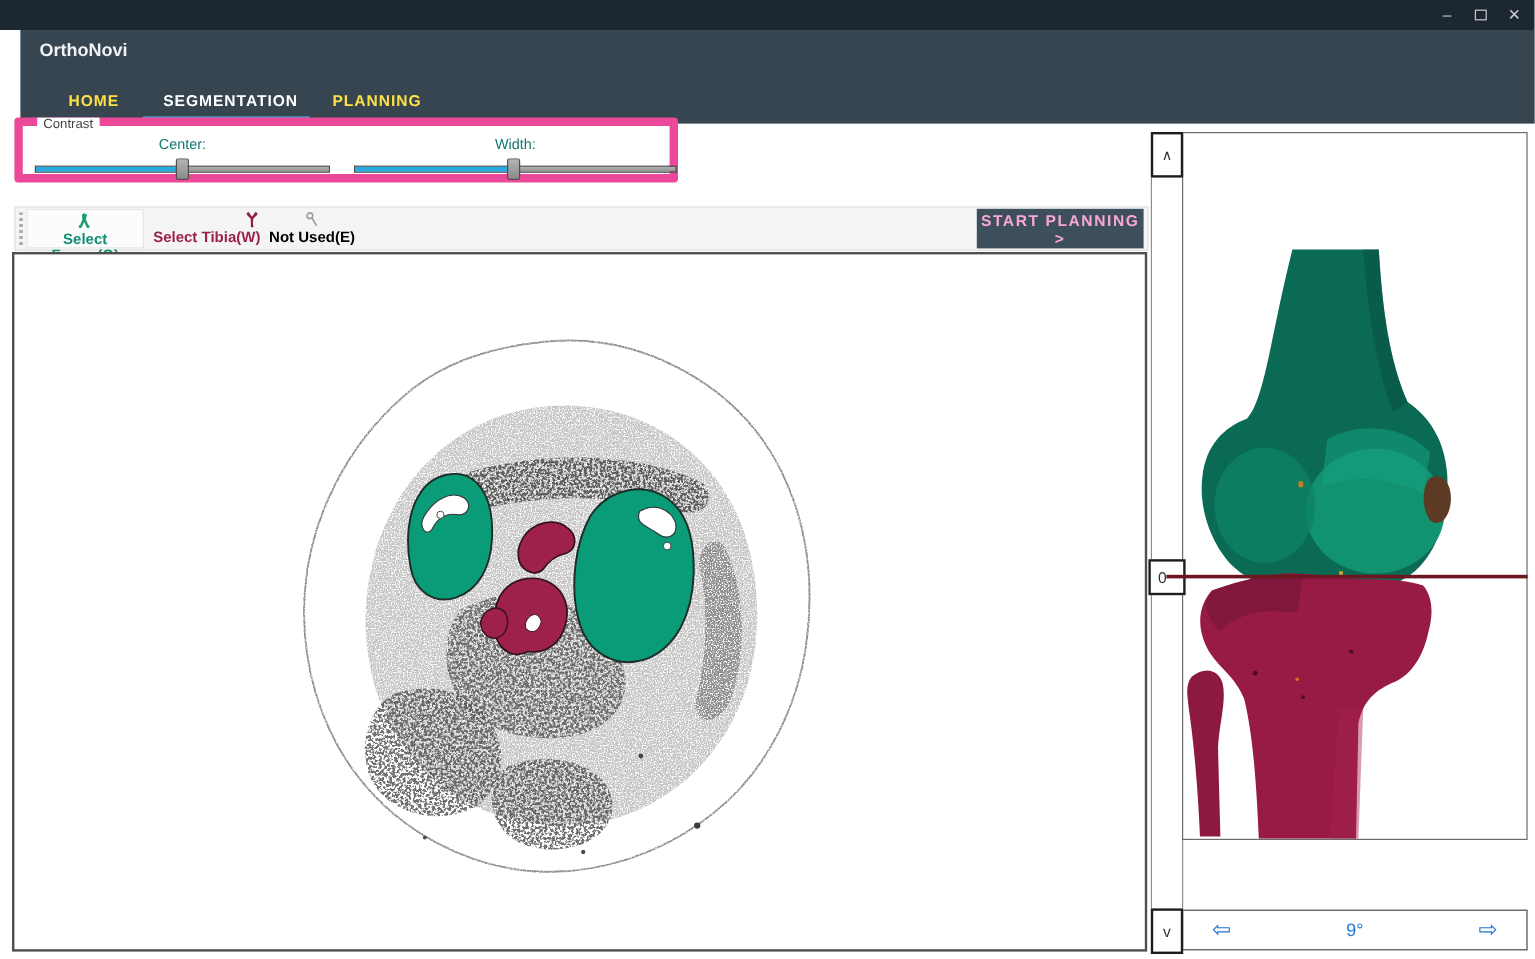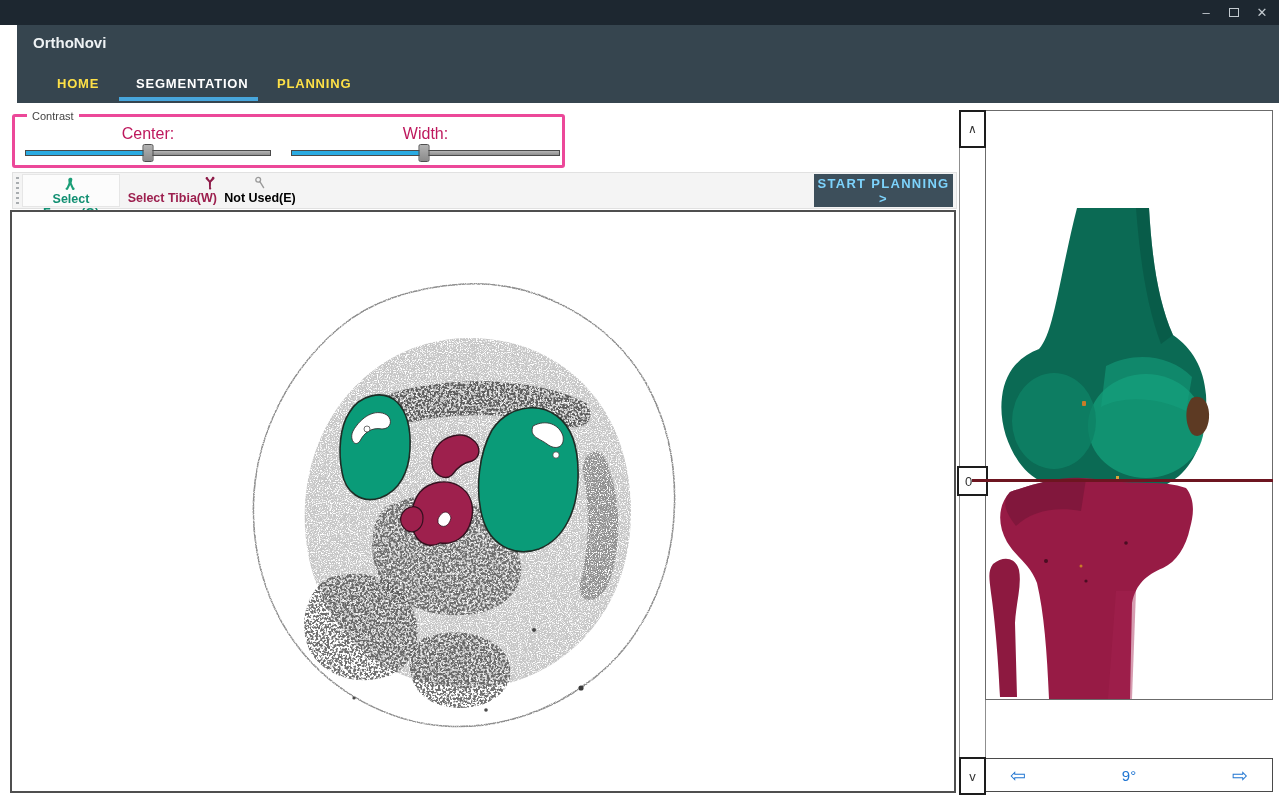--- a/index.html
+++ b/index.html
@@ -13,43 +13,43 @@
   .max-glyph { display:inline-block; width:10px; height:9px; border:1.5px solid #c3cacf; margin-top:3px; }
 
   
   .header { position:absolute; left:0; top:25px; width:1279px; height:78px; background:#36454f;margin-left:17px; }
   .brand { position:absolute; left:16px; top:9px; color:#eef2f4; font-size:15px; font-weight:bold; }
   .tab { position:absolute; top:51px; font-size:13px; font-weight:600; letter-spacing:0.8px; color:#fde047; cursor:pointer; }
   .tab.active { color:#ffffff; }
   .tab-underline { position:absolute; left:102px; top:72px; width:139px; height:4px; background:#47a6dc; }
 
   
-  .contrast-group { position:absolute; left:12px; top:114px; width:553px; height:54px; border:3px solid #ec4899; border-radius:3px; background:#fff; }
+  .contrast-group { position:absolute; left:12px; top:98px; width:553px; height:54px; border:7px solid #ec4899; border-radius:3px; background:#fff; }
   .contrast-legend { position:absolute; left:12px; top:-7px; background:#fff; padding:0 5px; font-size:11px; color:#444; }
-  .slider-label { position:absolute; top:8px; font-size:16px; color:#be185d; text-align:center; }
+  .slider-label { position:absolute; top:8px; font-size:12px; color:#0f766e; text-align:center; }
   .slider-track { position:absolute; top:33px; height:6px; border:1px solid #4a4a4a; background:linear-gradient(#b5b5b5,#8e8e8e); cursor:pointer; }
   .slider-fill { position:absolute; left:0; top:0; height:100%; background:#2aabe2; }
   .slider-thumb { position:absolute; top:-7px; width:11px; height:18px; background:linear-gradient(#b3b3b3,#8a8a8a); border:1px solid #4f4f4f; border-radius:2px; transform:translateX(-50%); cursor:pointer; }
   .lbl-center, .trk-center { left:10px;  width:246px; }
   .lbl-width,  .trk-width  { left:276px; width:269px; }
 
   
   .toolbar { position:absolute; left:12px; top:172px; width:945px; height:37px; background:#f4f4f4; border:1px solid #e1e1e1; }
   .grip { position:absolute; left:3px; top:4px; width:3px; height:28px;
           background:repeating-linear-gradient(to bottom,#a9adb0 0 2px,transparent 2px 5px); }
   .tool-item { position:absolute; top:1px; height:33px; text-align:center; cursor:pointer; }
   .tool-item .ticon { display:block; height:14px; margin-top:2px; }
   .tool-item .tlabel { display:block; font-size:12.5px; font-weight:bold; margin-top:1px; }
   .ti-femur { left:9px;   width:98px; background:#fcfcfc; border:1px solid #e6e6e6; }
   .ti-tibia { left:112px; width:92px;text-align:right; }
   .ti-nouse { left:208px; width:78px; }
   .ti-femur .tlabel { color:#128f72; }
   .ti-tibia .tlabel { color:#9c1f4e; }
   .ti-nouse .tlabel { color:#000000; }
-  .start-btn { position:absolute; left:801px; top:1px; width:139px; height:33px; background:#3d4f5b; color:#7dd3fc;
+  .start-btn { position:absolute; left:801px; top:1px; width:139px; height:33px; background:#3d4f5b; color:#f9a8d4;
                font-size:13px; font-weight:600; letter-spacing:1.3px; border:none; cursor:pointer;
                display:flex; align-items:center; justify-content:center; font-family:"Liberation Sans",sans-serif; }
 
   
   .canvas2d { position:absolute; left:10px; top:210px; width:946px; height:583px; border:2px solid #4f4f4f; background:#fff; }
   .ct-svg { position:absolute; left:222px; top:66px; }
 
   
   .vchannel { position:absolute; left:959px; top:148px; width:27px; height:609px;
               border-left:1px solid #8f8f8f; border-right:1px solid #8f8f8f; background:#fff; }

